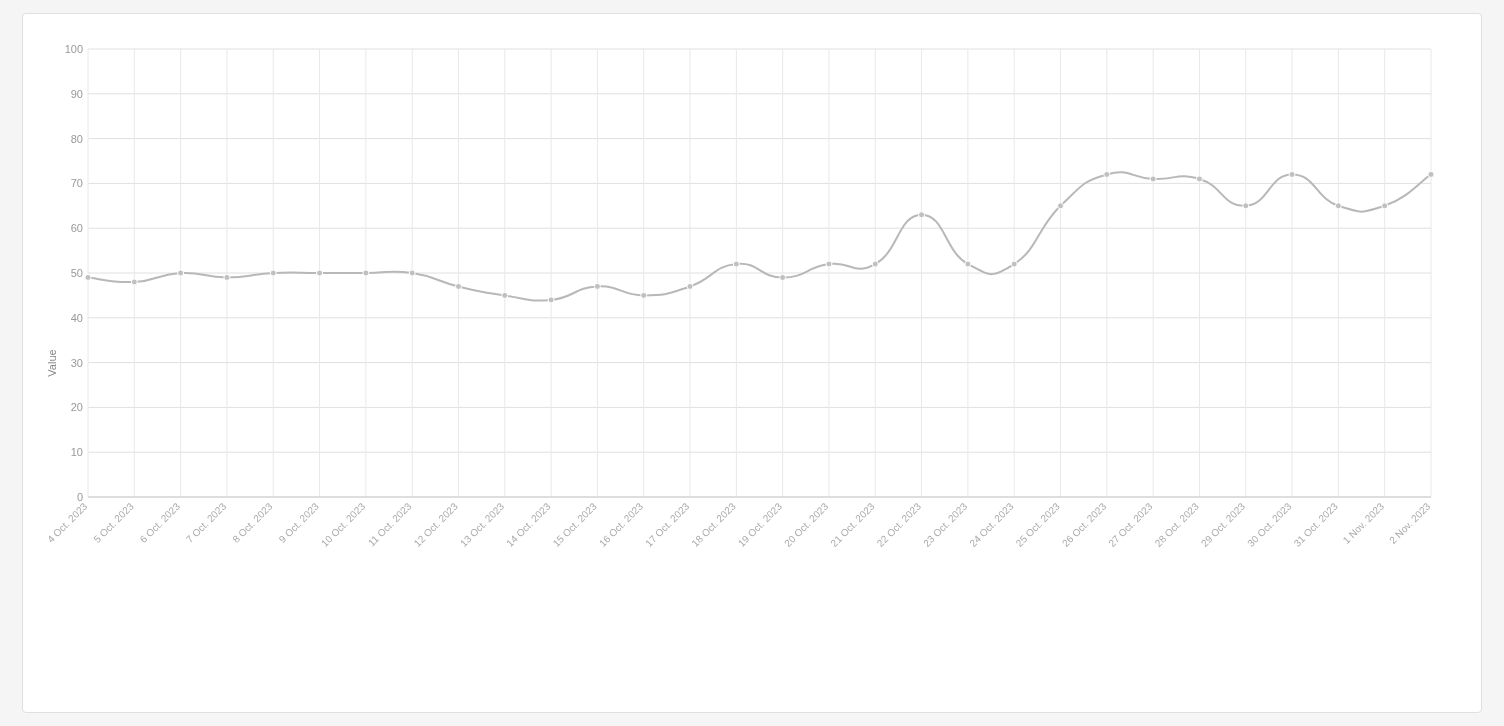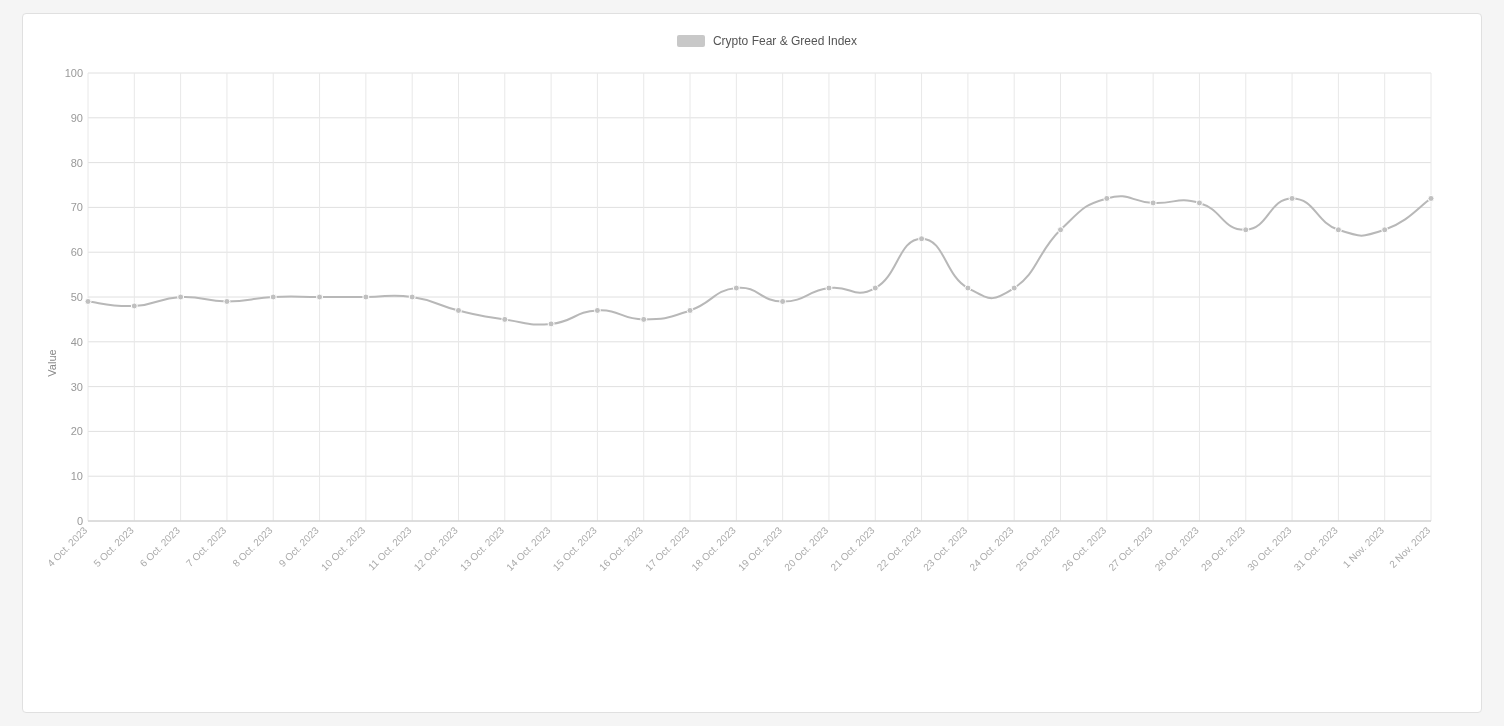--- a/index.html
+++ b/index.html
@@ -54,24 +54,20 @@
     svg.main-chart {
       width: 100%;
       height: 100%;
       overflow: visible;
     }
   </style>
 </head>
 <body>
 
 <div class="chart-container">
-  <div class="legend">
-    <div class="legend-color"></div>
-    <span class="legend-label">Crypto Fear &amp; Greed Index</span>
-  </div>
   <span class="y-axis-label">Value</span>
   <div class="chart-area">
     <svg class="main-chart" id="chartSvg" viewBox="0 0 1368 578">
     <line x1="5" x2="1348" y1="458" y2="458" stroke="#e0e0e0" stroke-width="1"></line>
         <text x="0" y="462" text-anchor="end" font-size="11" fill="#999">0</text>
         <line x1="5" x2="1348" y1="413.2" y2="413.2" stroke="#e0e0e0" stroke-width="1"></line>
         <text x="0" y="417.2" text-anchor="end" font-size="11" fill="#999">10</text>
         <line x1="5" x2="1348" y1="368.4" y2="368.4" stroke="#e0e0e0" stroke-width="1"></line>
         <text x="0" y="372.4" text-anchor="end" font-size="11" fill="#999">20</text>
         <line x1="5" x2="1348" y1="323.6" y2="323.6" stroke="#e0e0e0" stroke-width="1"></line>

